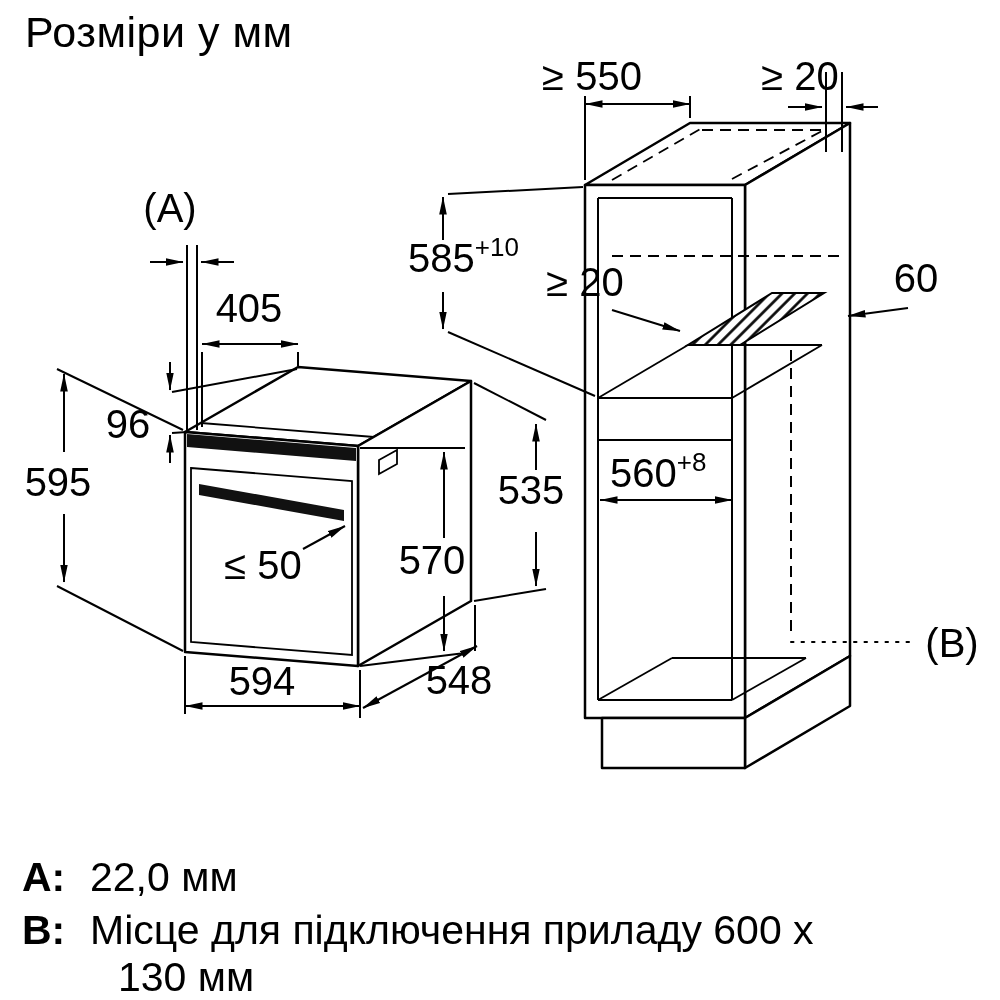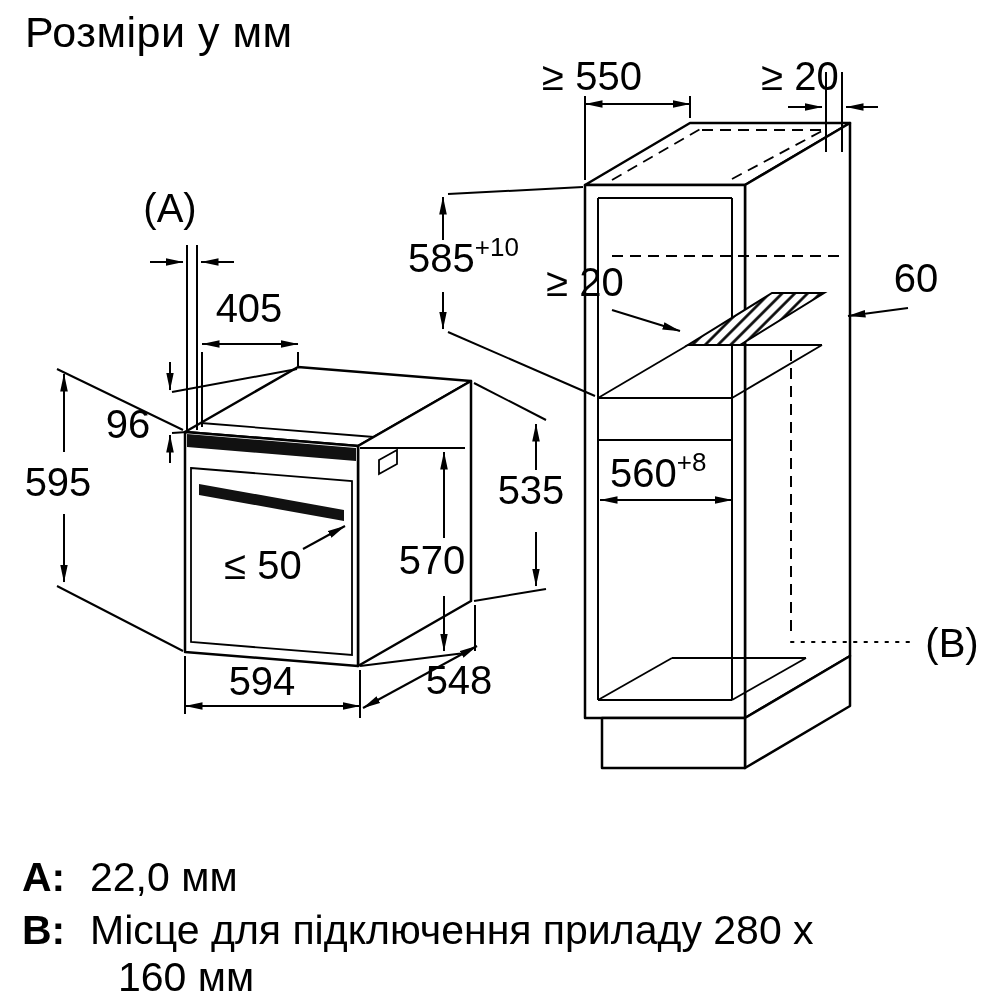--- a/index.html
+++ b/index.html
@@ -163,19 +163,19 @@
   </svg>
 
   <div class="legend">
     <div class="legend-row">
       <span class="legend-key">A:</span>
       <span class="legend-val">22,0 мм</span>
     </div>
     <div class="legend-row">
       <span class="legend-key">B:</span>
       <span class="legend-val">
-        <span>Місце для підключення приладу 280 x</span><br>
-        <span class="indent2">160 мм</span>
+        <span>Місце для підключення приладу 600 x</span><br>
+        <span class="indent2">130 мм</span>
       </span>
     </div>
   </div>
 
 </div>
 
 </body></html>

